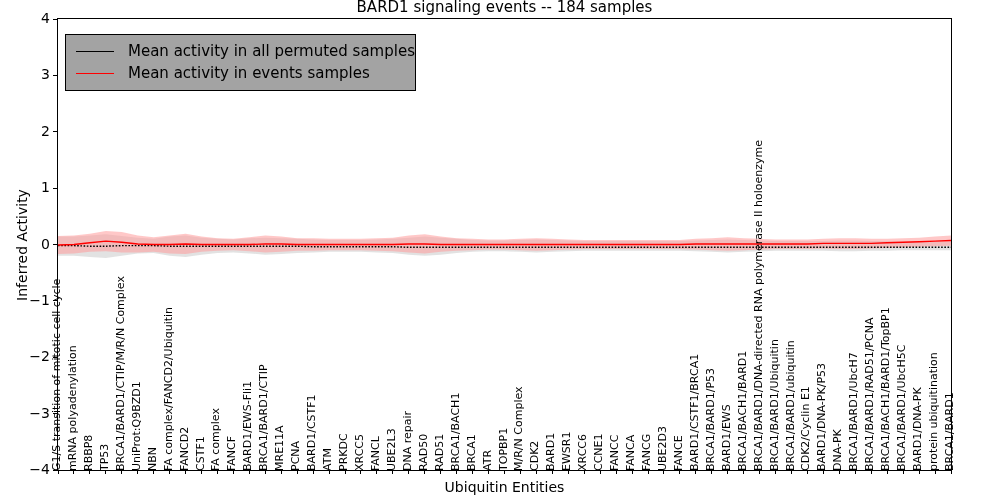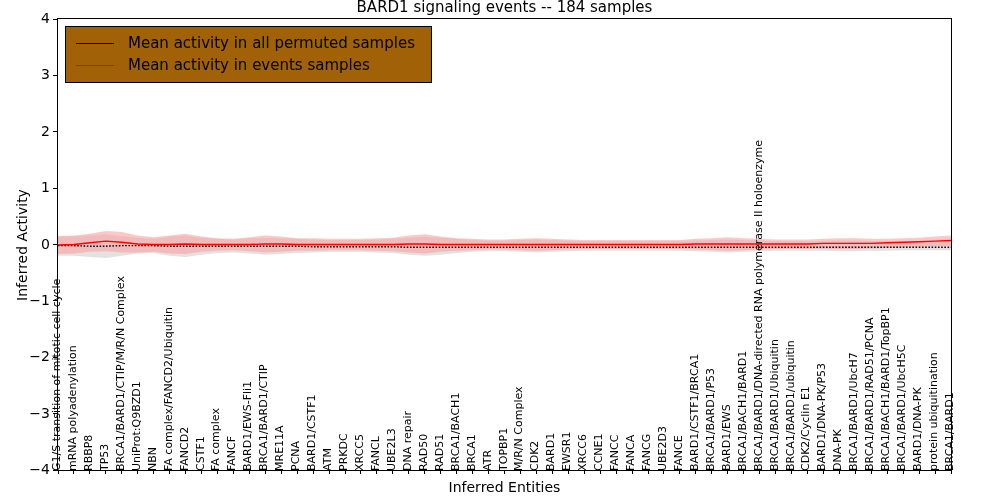--- a/index.html
+++ b/index.html
@@ -42,23 +42,23 @@
   .xtick-label{
     position:absolute;bottom:0;
     font-size:11px;line-height:11px;color:#000;white-space:nowrap;
     transform-origin:left bottom;transform:rotate(-90deg);
     height:12px;
   }
   #xtick-layer{position:absolute;left:57px;top:0;width:895px;height:471px;}
 
   
   #legend{
-    position:absolute;left:65px;top:26px;
-    border:1.2px solid #000;background:#a16207;
-    padding:5px 16px 6px 10px;box-sizing:border-box;
+    position:absolute;left:65px;top:34px;
+    border:1.2px solid #000;background:#a3a3a3;
+    padding:5px 0 6px 10px;box-sizing:border-box;
   }
   .legend-row{display:flex;align-items:center;height:22px;}
   .legend-swatch{width:38px;height:0;border-top:1.6px solid #000;margin-right:14px;}
   .legend-swatch.red{border-top-color:#ff0000;}
   .legend-text{font-size:15px;color:#000;white-space:nowrap;}
 </style>
 </head>
 <body>
 
 <div id="figure">
@@ -207,21 +207,21 @@
       <div class="xtick-label" style="left: 835.214px; bottom: 0px;">BRCA1/BACH1/BARD1/TopBP1</div>
       <div class="tickmark" style="left: 845.661px; top: 470px; width: 1px; height: 4px;"></div>
       <div class="xtick-label" style="left: 851.161px; bottom: 0px;">BRCA1/BARD1/UbcH5C</div>
       <div class="tickmark" style="left: 861.607px; top: 470px; width: 1px; height: 4px;"></div>
       <div class="xtick-label" style="left: 867.107px; bottom: 0px;">BARD1/DNA-PK</div>
       <div class="tickmark" style="left: 877.554px; top: 470px; width: 1px; height: 4px;"></div>
       <div class="xtick-label" style="left: 883.054px; bottom: 0px;">protein ubiquitination</div>
       <div class="tickmark" style="left: 893.5px; top: 470px; width: 1px; height: 4px;"></div>
       <div class="xtick-label" style="left: 899px; bottom: 0px;">BRCA1/BARD1</div>
     </div>
-  <div id="xlabel">Inferred Entities</div>
+  <div id="xlabel">Ubiquitin Entities</div>
 
   <div id="legend">
     <div class="legend-row">
       <span class="legend-swatch black"></span>
       <span class="legend-text">Mean activity in all permuted samples</span>
     </div>
     <div class="legend-row">
       <span class="legend-swatch red"></span>
       <span class="legend-text">Mean activity in events samples</span>
     </div>

